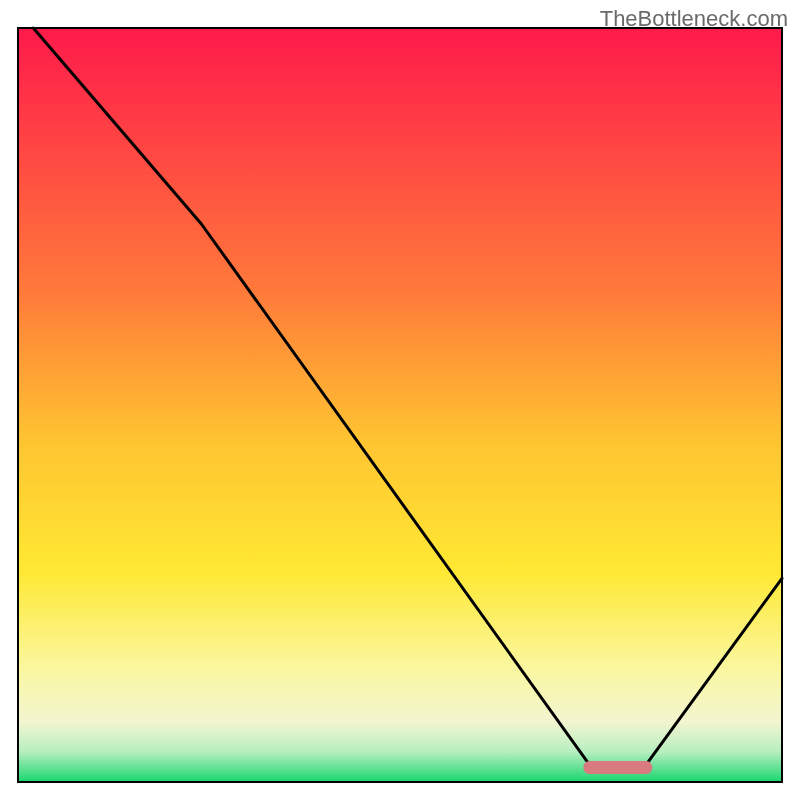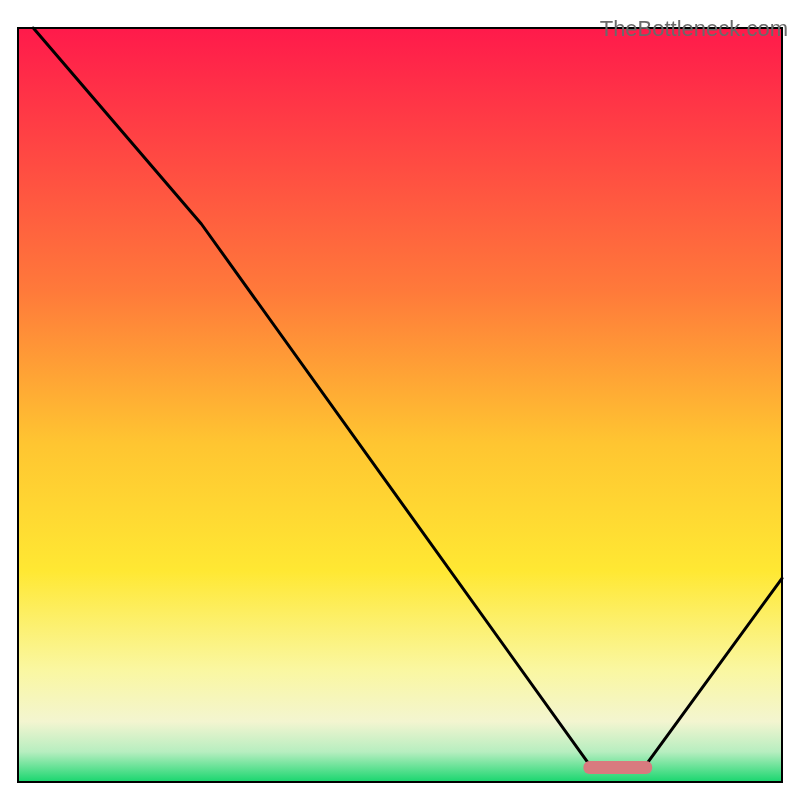--- a/index.html
+++ b/index.html
@@ -10,21 +10,21 @@
     background: #ffffff;
     font-family: Arial, Helvetica, sans-serif;
   }
   .container {
     position: relative;
     width: 800px;
     height: 800px;
   }
   .watermark {
     position: absolute;
-    top: 16px;
+    top: 6px;
     right: 12px;
     font-size: 22px;
     font-weight: 400;
     color: #6a6a6a;
     letter-spacing: 0px;
     z-index: 5;
   }
   svg {
     display: block;
   }

